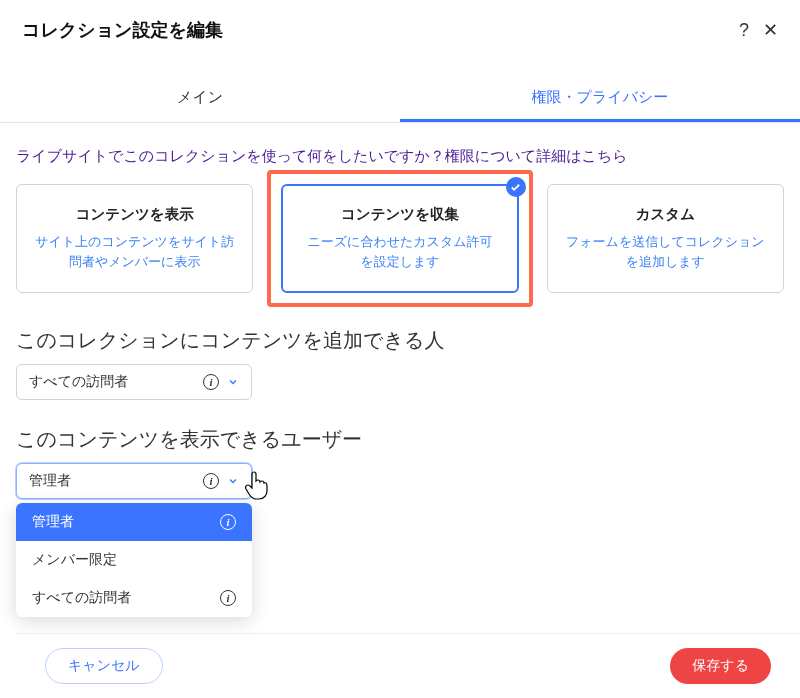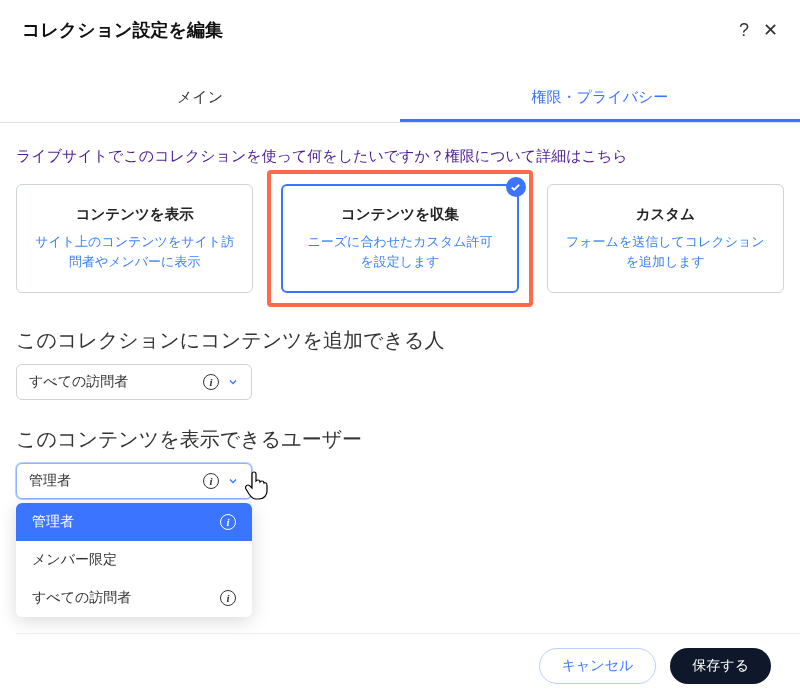--- a/index.html
+++ b/index.html
@@ -204,38 +204,38 @@
       pointer-events: none;
     }
     .footer {
       position: absolute;
       bottom: 0;
       left: 16px;
       right: 0;
       border-top: 1px solid #edf0f3;
       padding: 14px 29px;
       display: flex;
-      justify-content: flex-end;
+      justify-content: space-between;
       gap: 14px;
       background: #fff;
     }
     .btn {
       border-radius: 999px;
       padding: 8px 22px;
       font-size: 14px;
       cursor: pointer;
       border: none;
     }
     .btn-secondary {
       background: #fff;
       color: #3b74ff;
       border: 1px solid #b9d0ff;
     }
     .btn-primary {
-      background: #0f172a;
+      background: #ef4444;
       color: #fff;
     }
   </style>
 </head>
 <body>
 
 <div class="header">
   <h1>コレクション設定を編集</h1>
   <div class="header-icons">
     <span>?</span>

